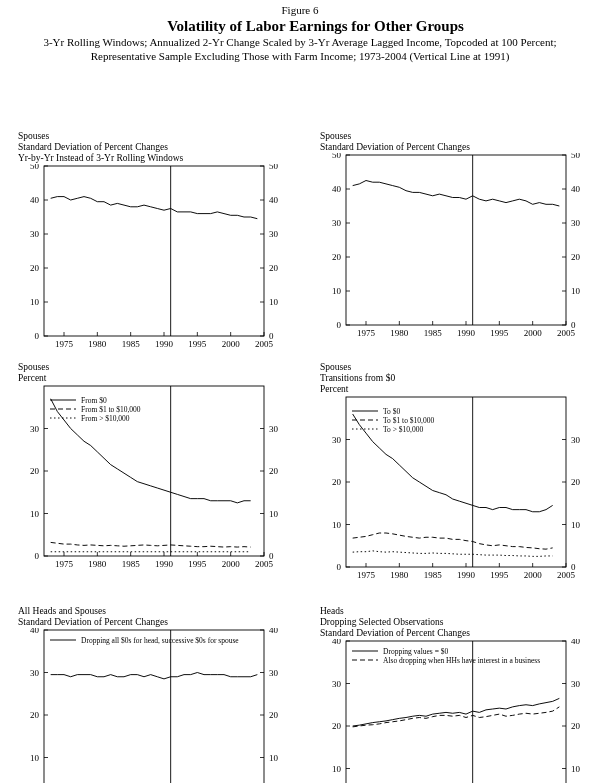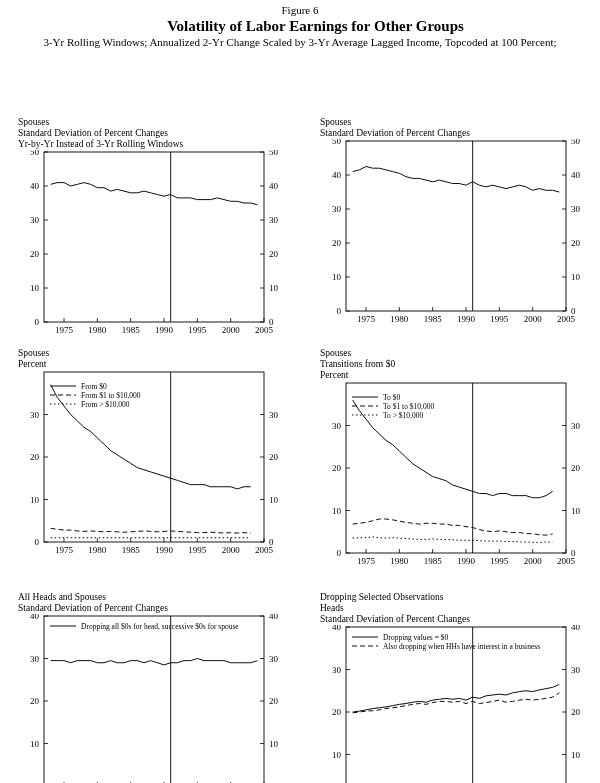--- a/index.html
+++ b/index.html
@@ -69,20 +69,21 @@
   }
 </style>
 </head>
 <body>
 
 <div class="page">
 
   <div class="fig-num">Figure 6</div>
   <div class="fig-title">Volatility of Labor Earnings for Other Groups</div>
   <div class="fig-sub">3-Yr Rolling Windows; Annualized 2-Yr Change Scaled by 3-Yr Average Lagged Income, Topcoded at 100 Percent;</div>
+  <div class="fig-sub">Representative Sample Excluding Those with Farm Income; 1973-2004 (Vertical Line at 1991)</div>
 
   <div class="grid" id="panels">
       <div class="panel" style="left: 18px; top: 62px;">
         <div class="panel-head">Spouses</div>
         <div class="panel-head">Standard Deviation of Percent Changes</div>
         <div class="panel-head">Yr-by-Yr Instead of 3-Yr Rolling Windows</div>
         <div class="plotwrap">
           <svg width="272" height="190" viewBox="0 0 272 190">
             <rect x="26" y="2" width="220" height="170" fill="none" stroke="#000" stroke-width="0.9"></rect>
             <line x1="26" y1="172" x2="30" y2="172" stroke="#000" stroke-width="0.8"></line>
@@ -317,22 +318,22 @@
             <line x1="246" y1="172" x2="246" y2="168" stroke="#000" stroke-width="0.8"></line>
             <text x="246" y="183" text-anchor="middle" class="tick-lbl">2005</text>
             <line x1="152.66666666666669" y1="2" x2="152.66666666666669" y2="172" stroke="#000" stroke-width="0.9"></line>
             <path d="M32.67,46.62 L39.33,46.62 L46.00,46.62 L52.67,48.75 L59.33,46.62 L66.00,46.62 L72.67,46.62 L79.33,48.75 L86.00,48.75 L92.67,46.62 L99.33,48.75 L106.00,48.75 L112.67,46.62 L119.33,46.62 L126.00,48.75 L132.67,46.62 L139.33,48.75 L146.00,50.88 L152.67,48.75 L159.33,48.75 L166.00,46.62 L172.67,46.62 L179.33,44.50 L186.00,46.62 L192.67,46.62 L199.33,46.62 L206.00,46.62 L212.67,48.75 L219.33,48.75 L226.00,48.75 L232.67,48.75 L239.33,46.62 " fill="none" stroke="#000" stroke-width="0.95"></path>
             <line x1="32" y1="12" x2="58" y2="12" stroke="#000" stroke-width="0.95"></line>
             <text x="63" y="14.8" class="legend-lbl">Dropping all $0s for head, successive $0s for spouse</text>
           </svg>
         </div>
       </div>
       <div class="panel" style="left: 320px; top: 537px;">
+        <div class="panel-head">Heads</div>
         <div class="panel-head">Dropping Selected Observations</div>
-        <div class="panel-head">Heads</div>
         <div class="panel-head">Standard Deviation of Percent Changes</div>
         <div class="plotwrap">
           <svg width="272" height="190" viewBox="0 0 272 190">
             <rect x="26" y="2" width="220" height="170" fill="none" stroke="#000" stroke-width="0.9"></rect>
             <line x1="26" y1="172" x2="30" y2="172" stroke="#000" stroke-width="0.8"></line>
             <line x1="242" y1="172" x2="246" y2="172" stroke="#000" stroke-width="0.8"></line>
             <text x="21" y="175" text-anchor="end" class="tick-lbl">0</text>
             <text x="251" y="175" text-anchor="start" class="tick-lbl">0</text>
             <line x1="26" y1="129.5" x2="30" y2="129.5" stroke="#000" stroke-width="0.8"></line>
             <line x1="242" y1="129.5" x2="246" y2="129.5" stroke="#000" stroke-width="0.8"></line>

